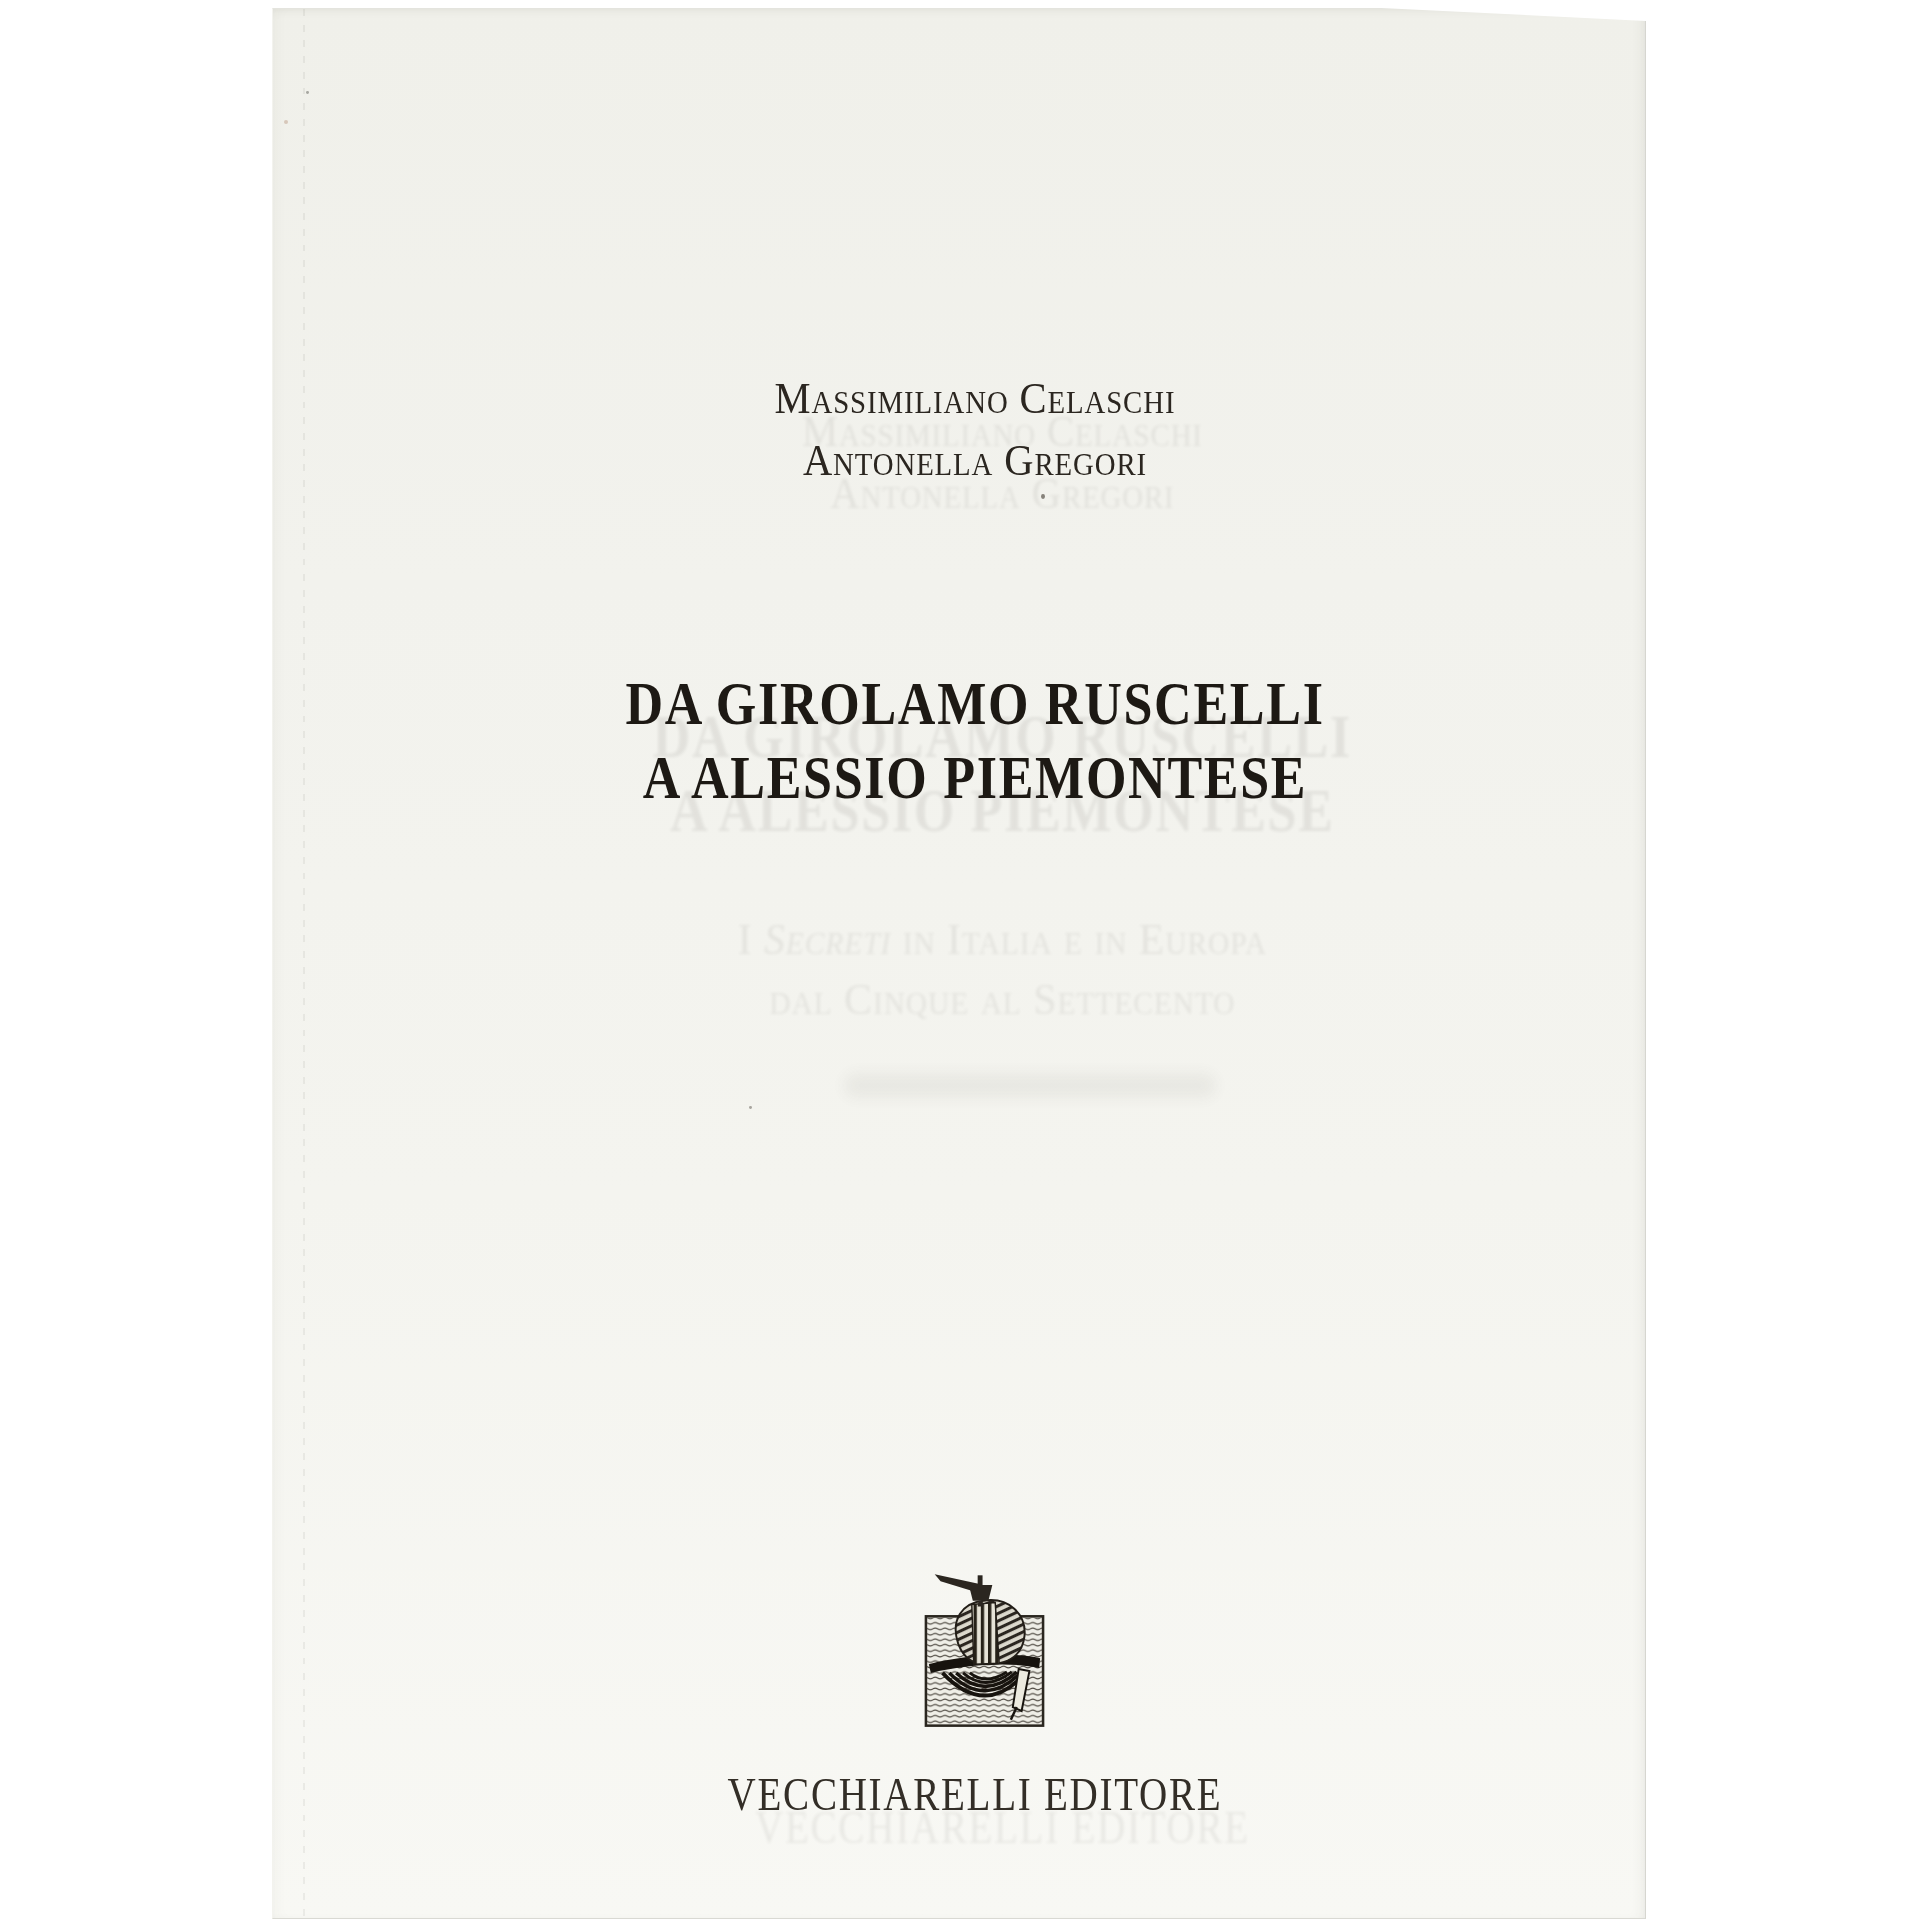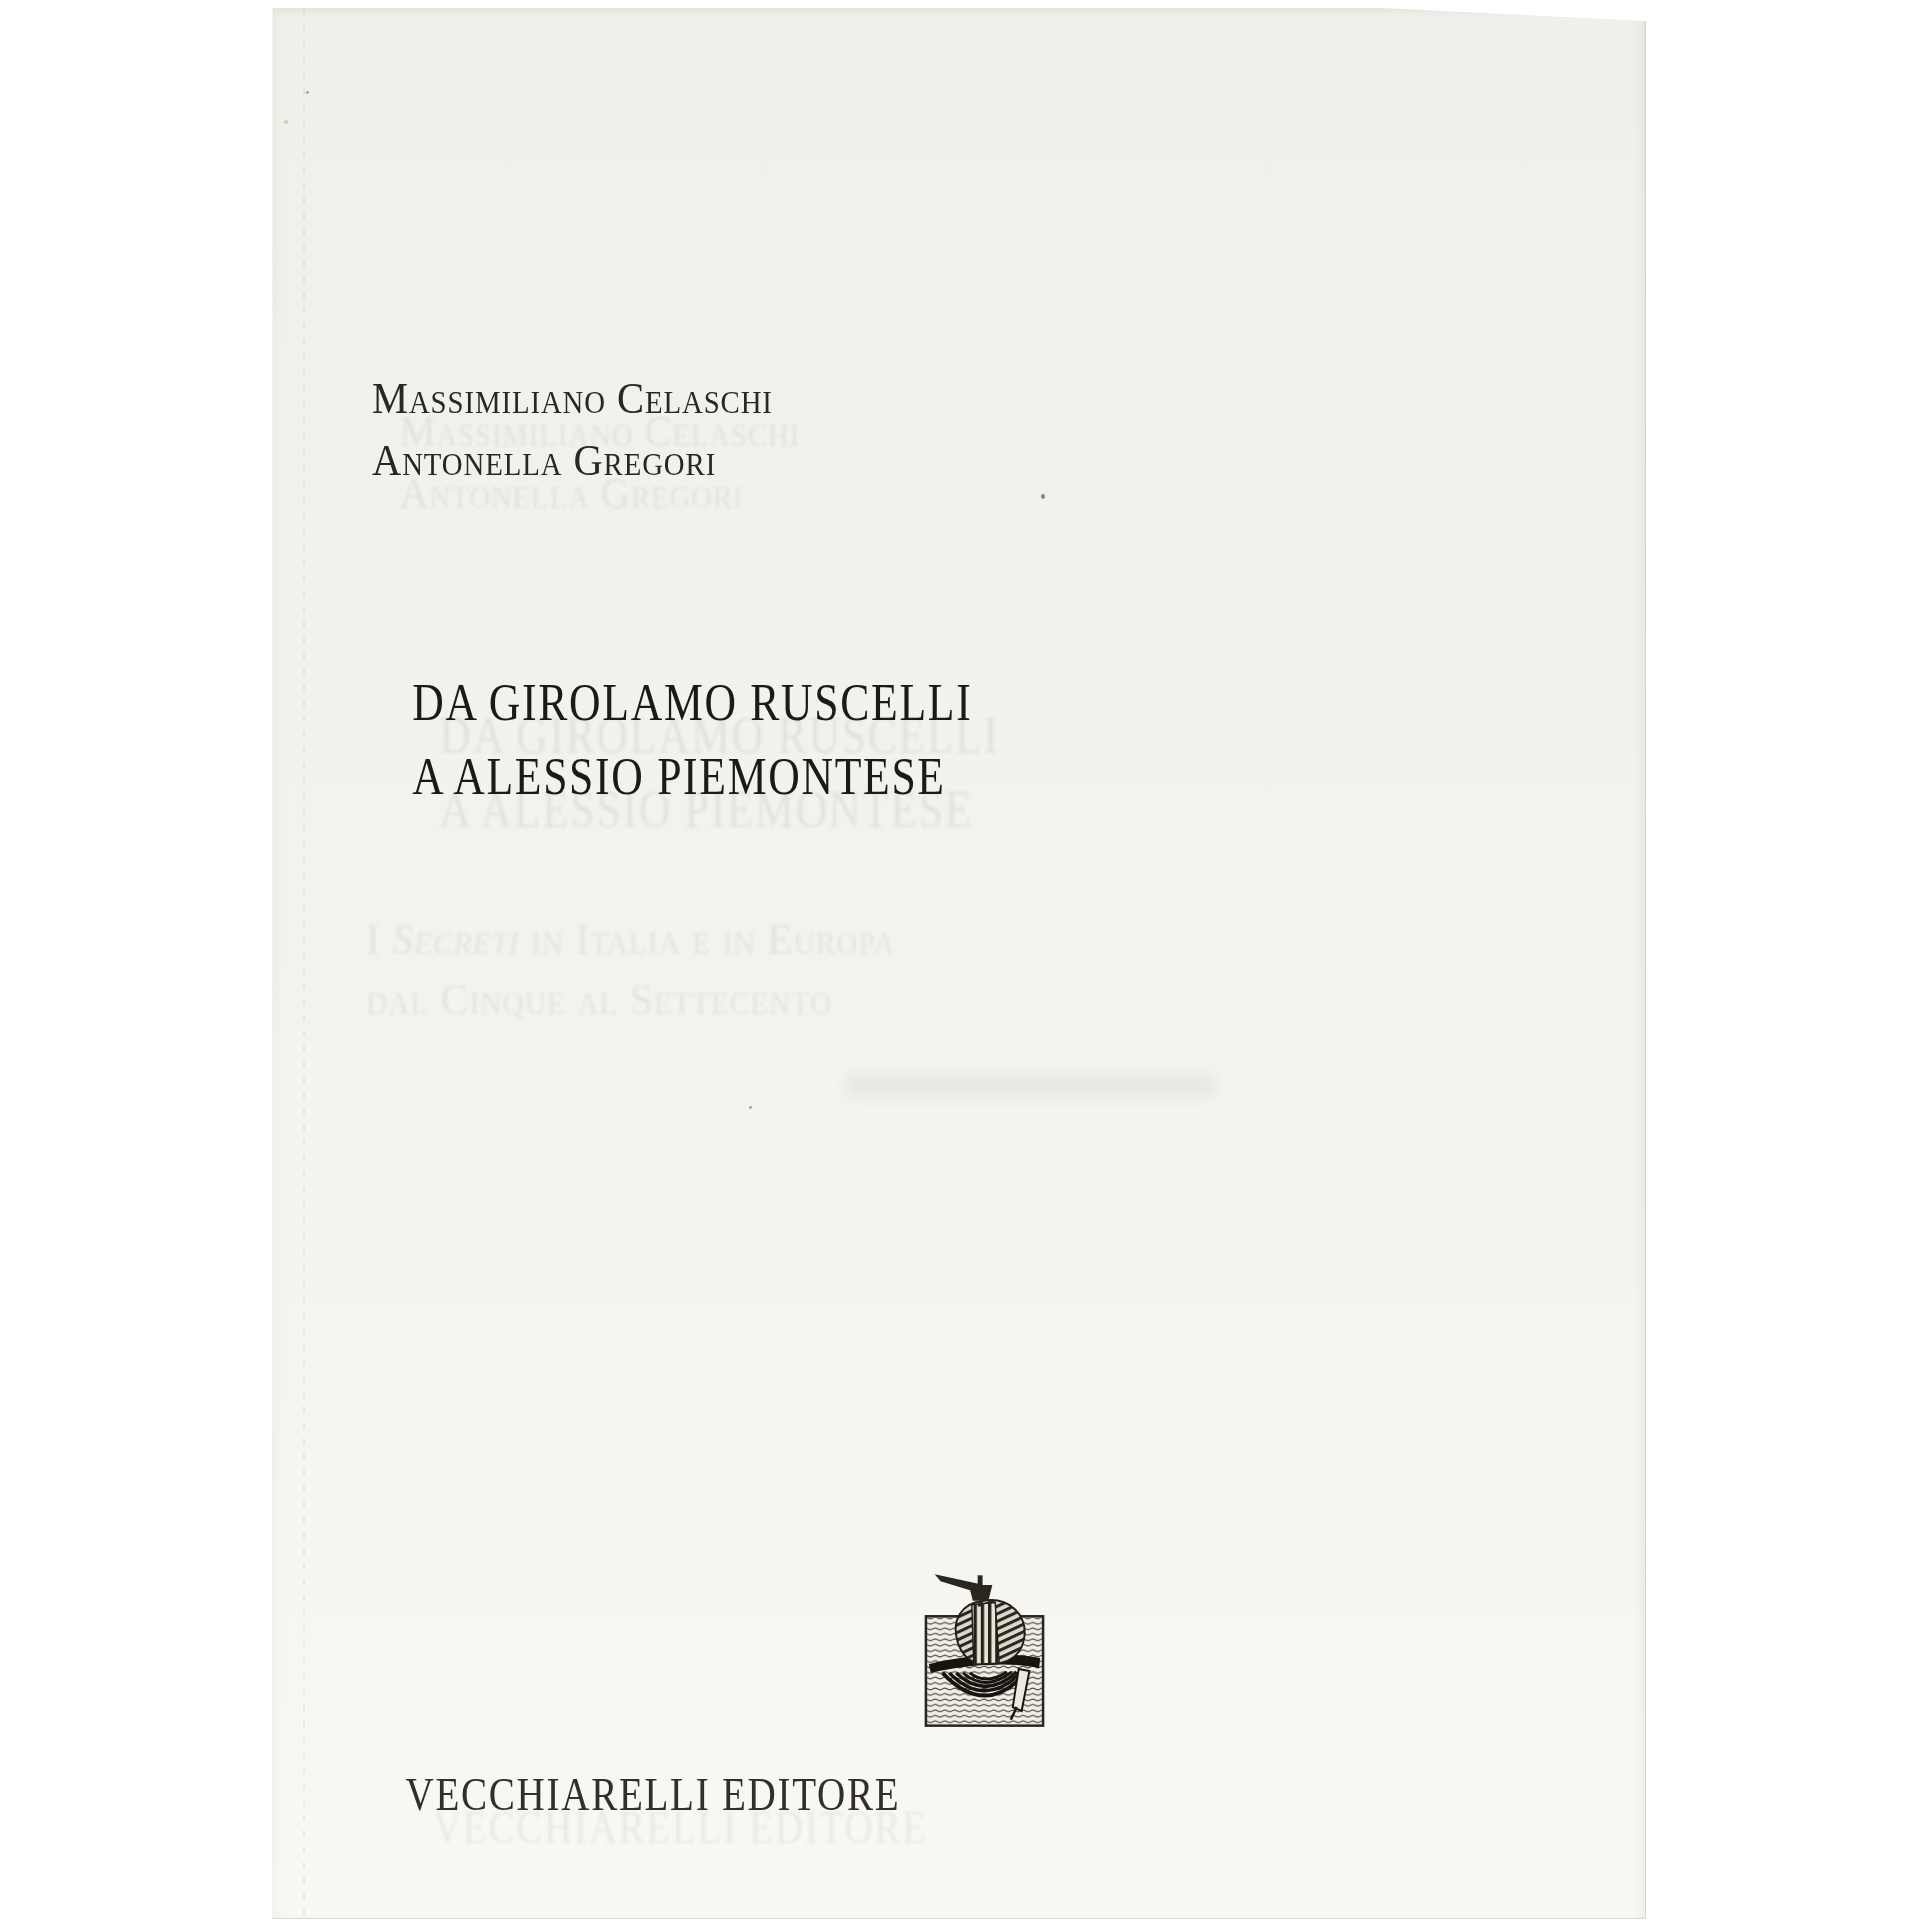--- a/index.html
+++ b/index.html
@@ -35,36 +35,36 @@
   .crease{
     position:absolute;left:30px;top:0;bottom:0;width:2px;
     background:repeating-linear-gradient(to bottom,
       rgba(110,110,100,.14) 0 6.9px, rgba(110,110,100,0) 6.9px 15.7px);
     opacity:.7;
   }
   
   .line{display:block;white-space:nowrap;}
   .authors, .title, .subtitle, .publisher{
     position:absolute;left:0;right:0;
-    text-align:left;
+    text-align:center;
     padding-left:32px; 
     color:#262119;
   }
   .authors{
     top:358px;
     font-size:45px;line-height:62px;
     font-variant:small-caps;
     letter-spacing:1px;
     color:#2b2620;
   }
   .authors .line{transform:scaleX(.90);transform-origin:50% 50%;}
   .title{
     top:657px;
-    font-size:52px;line-height:74px;
-    font-weight:normal;
+    font-size:62px;line-height:74px;
+    font-weight:bold;
     letter-spacing:2px;
     color:#1d1914;
   }
   .title .line{transform:scaleX(.84);transform-origin:50% 50%;}
   .subtitle{
     top:868px;
     font-size:44px;line-height:60px;
     font-variant:small-caps;
     letter-spacing:1px;
     color:#2b2620;

